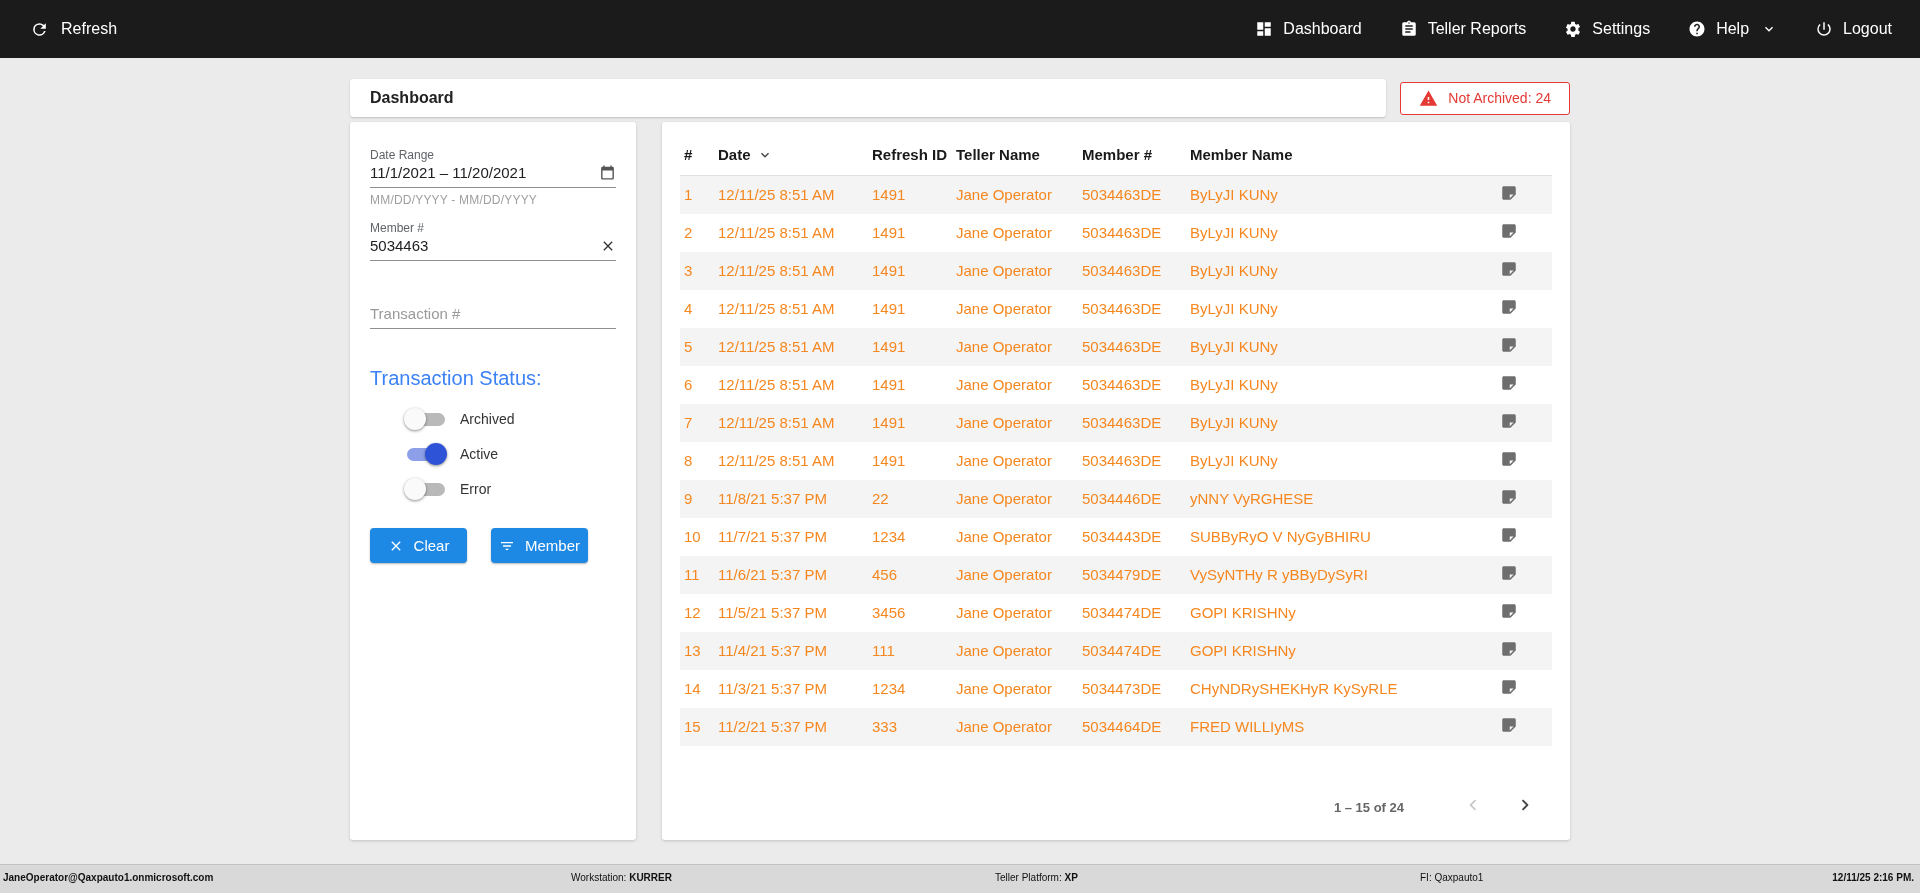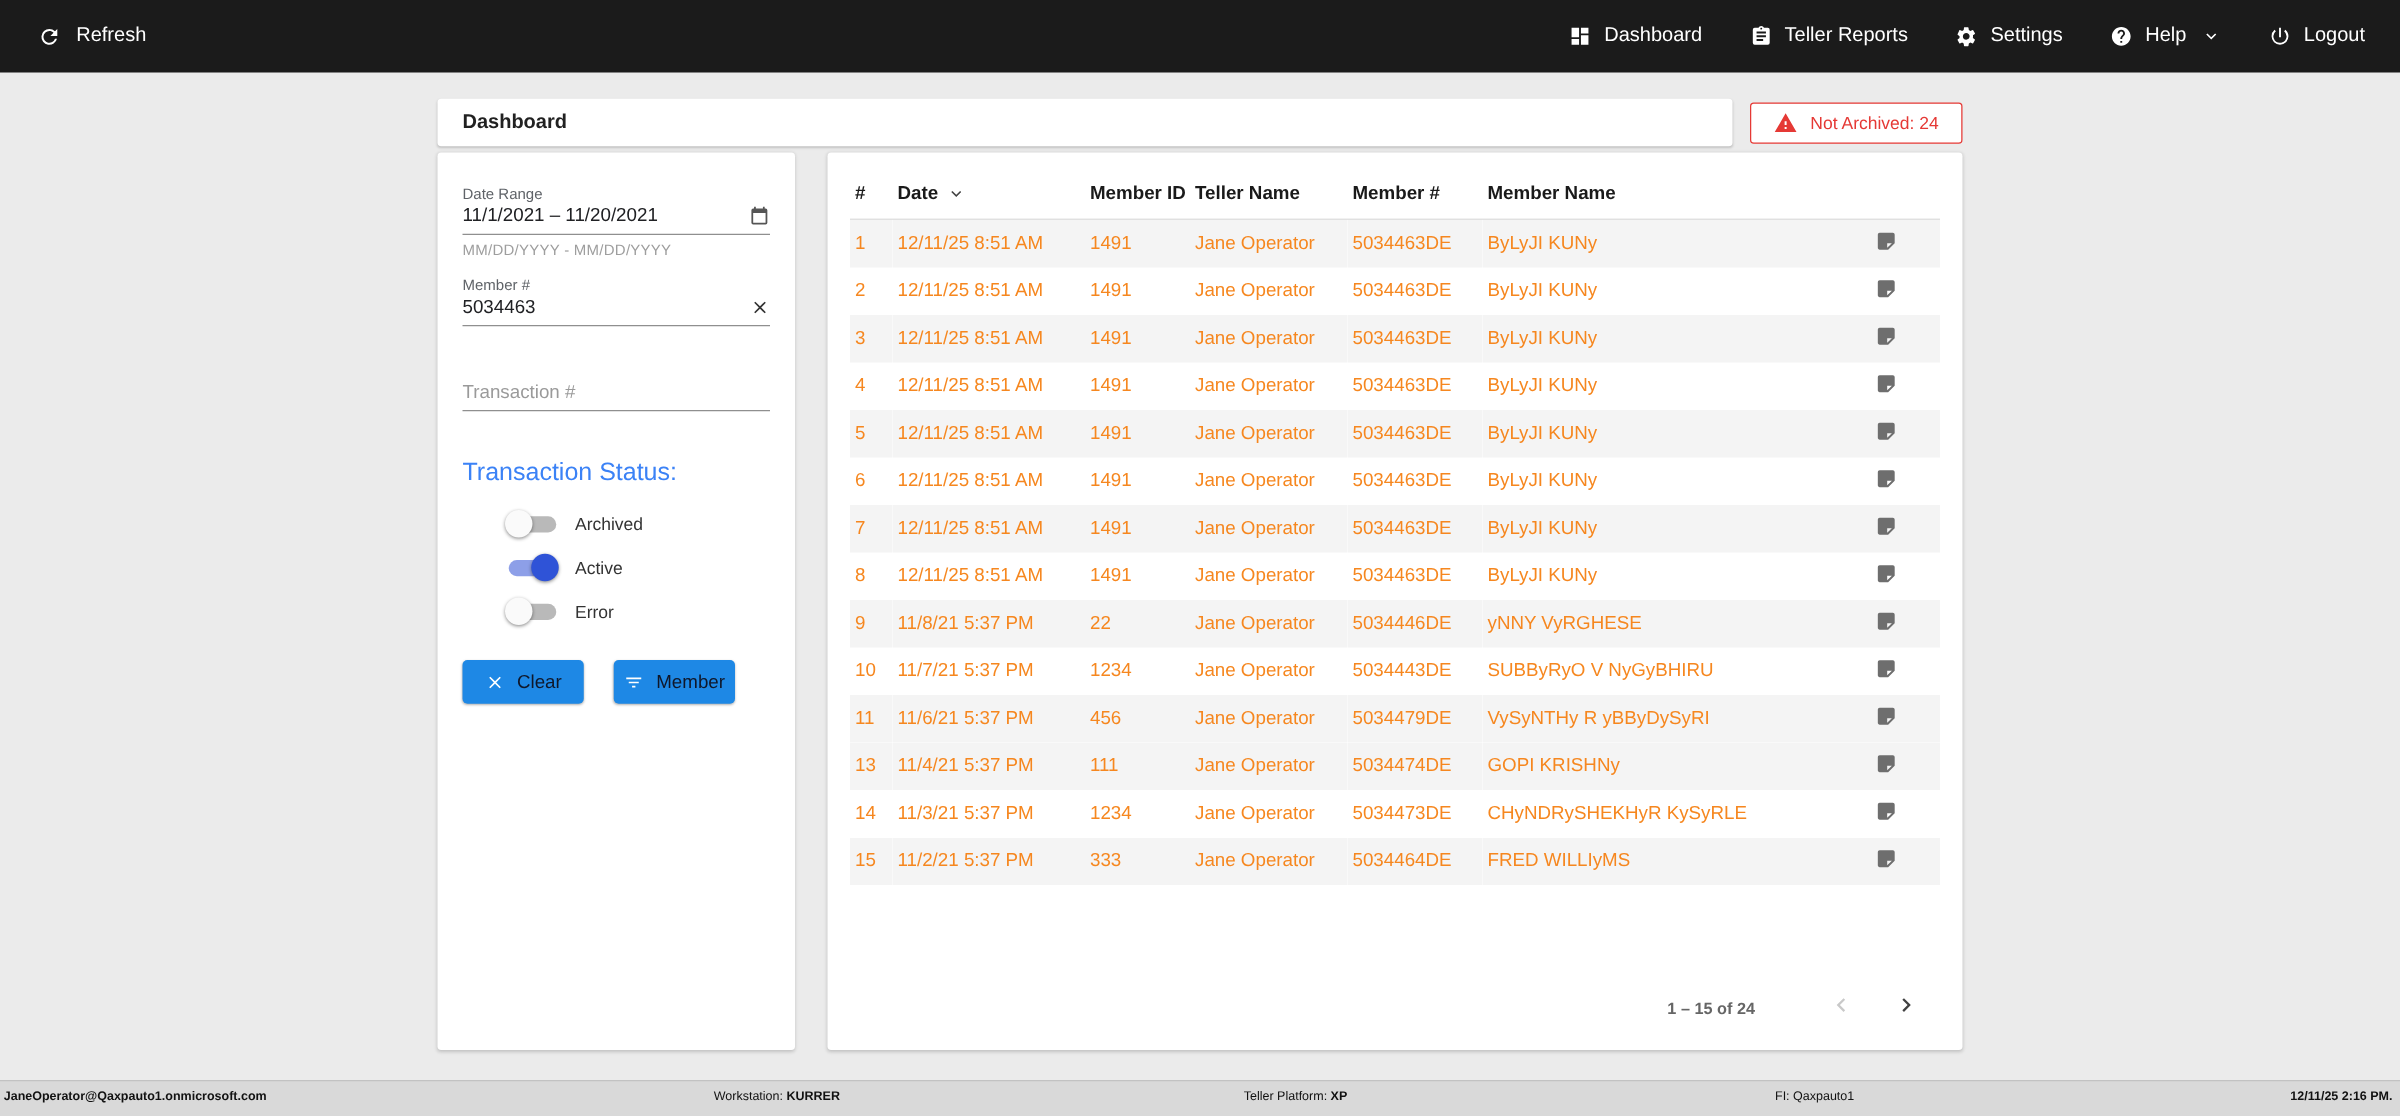--- a/index.html
+++ b/index.html
@@ -70,21 +70,21 @@
   .toggle .thumb {
     position: absolute; left: 0; top: 0; width: 22px; height: 22px; border-radius: 50%;
     background: #fafafa; box-shadow: 0 1px 3px rgba(0,0,0,.45);
   }
   .toggle-row.on .toggle .track { background: #8d9fe8; }
   .toggle-row.on .toggle .thumb { left: 21px; background: #2f53d7; }
   .toggle-label { font-size: 14px; color: #333; }
 
   .btn-row { display: flex; gap: 24px; margin-top: 28px; }
   .btn {
-    width: 97px; height: 35px; background: #1e88e5; color: #0f172a; border: none;
+    width: 97px; height: 35px; background: #1e88e5; color: #ffffff; border: none;
     border-radius: 4px; font-size: 15px; font-family: "Liberation Sans", sans-serif;
     display: flex; align-items: center; justify-content: center; gap: 10px;
     cursor: pointer; box-shadow: 0 1px 2px rgba(0,0,0,.3);
   }
 
   
   .table-card {
     flex: 1; height: 718px; background: #fff; border-radius: 3px;
     box-shadow: 0 1px 3px rgba(0,0,0,.18); padding: 16px 18px; position: relative;
   }
@@ -303,21 +303,21 @@
             <th>
               <span class="th-inner">
                 <span>Date</span>
                 <span class="icon sort">
                   <svg viewBox="0 0 24 24" width="16" height="16">
                       <path fill="currentColor" d="M7.41 8.59L12 13.17l4.59-4.58L18 10l-6 6-6-6 1.41-1.41z"></path>
                     </svg>
                 </span>
               </span>
             </th>
-            <th>Member ID</th>
+            <th>Refresh ID</th>
             <th>Teller Name</th>
             <th>Member #</th>
             <th>Member Name</th>
             <th></th>
           </tr>
         </thead>
         <tbody>
             <tr class="alt">
     <td>1</td>
     <td>12/11/25 8:51 AM</td>
@@ -468,20 +468,35 @@
       </span>
     </td>
   </tr>
             <tr class="alt">
     <td>11</td>
     <td>11/6/21 5:37 PM</td>
     <td>456</td>
     <td>Jane Operator</td>
     <td>5034479DE</td>
     <td>VySyNTHy R yBByDySyRI</td>
+    <td>
+      <span class="note-btn">
+        <svg viewBox="0 0 24 24" width="18" height="18">
+                    <path fill="currentColor" d="M19 3H5c-1.1 0-2 .9-2 2v14c0 1.1.9 2 2 2h9l7-7V5c0-1.1-.9-2-2-2zm-6 16v-5h5l-5 5z"></path>
+                  </svg>
+      </span>
+    </td>
+  </tr>
+            <tr>
+    <td>12</td>
+    <td>11/5/21 5:37 PM</td>
+    <td>3456</td>
+    <td>Jane Operator</td>
+    <td>5034474DE</td>
+    <td>GOPI KRISHNy</td>
     <td>
       <span class="note-btn">
         <svg viewBox="0 0 24 24" width="18" height="18">
                     <path fill="currentColor" d="M19 3H5c-1.1 0-2 .9-2 2v14c0 1.1.9 2 2 2h9l7-7V5c0-1.1-.9-2-2-2zm-6 16v-5h5l-5 5z"></path>
                   </svg>
       </span>
     </td>
   </tr>
             <tr class="alt">
     <td>13</td>

